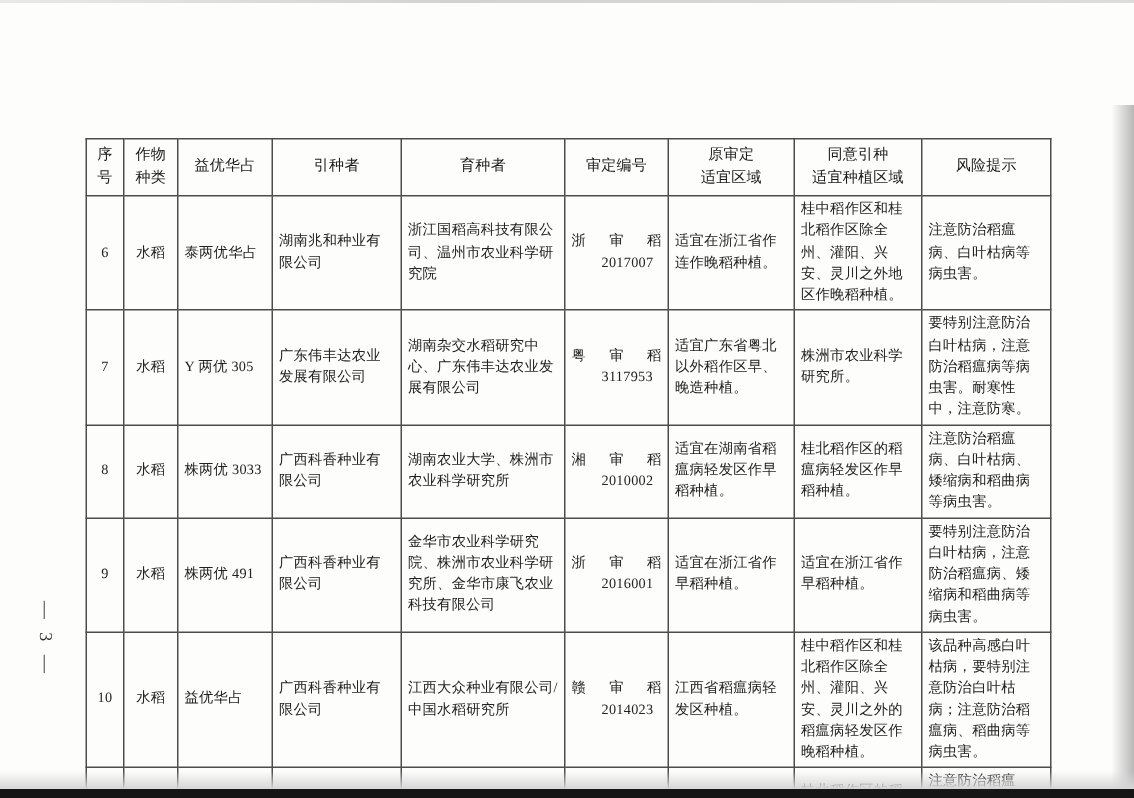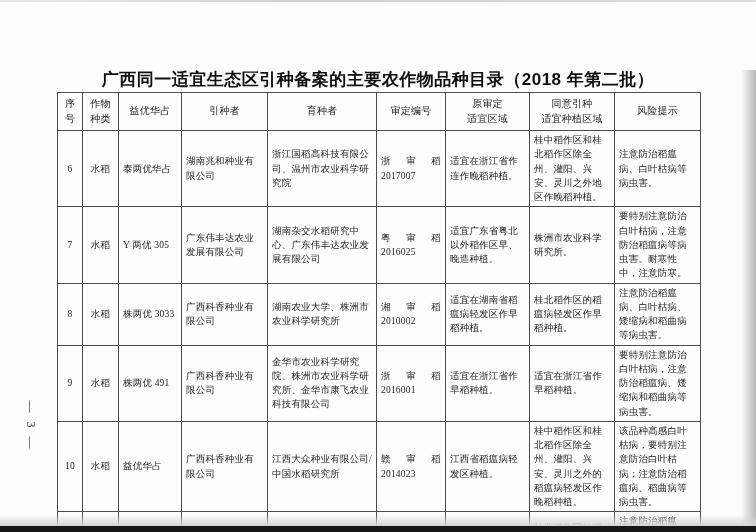--- a/index.html
+++ b/index.html
@@ -49,29 +49,28 @@
   }
   .catalog thead tr{height:38px;}
   .catalog tbody tr:nth-child(1){height:60px;}
   .catalog tbody tr:nth-child(2){height:68px;}
   .catalog tbody tr:nth-child(3){height:43px;}
   .catalog tbody tr:nth-child(4){height:62px;}
   .catalog tbody tr:nth-child(5){height:58px;}
   .catalog tbody tr:nth-child(6){height:47px;}
   td.c-center{text-align:center;}
   .ap-prefix{text-align:justify;text-align-last:justify;width:100%;}
-  .ap-num{text-align:left;}
+  .ap-num{text-align:left;margin-left:20px;}
 </style>
 </head>
 <body>
 
 <div class="page">
   <div class="scan-top-line"></div>
 
-  <h1 class="doc-title">广西同一适宜生态区引种备案的主要农作物品种目录（2018 年第二批）</h1>
 
   <table class="catalog">
     <colgroup>
       <col class="c1">
         <col class="c2">
         <col class="c3">
         <col class="c4">
         <col class="c5">
       <col class="c6">
         <col class="c7">
@@ -111,21 +110,21 @@
           <td>注意防治稻瘟病、白叶枯病等病虫害。</td>
         </tr>
         <tr>
           <td class="c-center">7</td>
           <td class="c-center">水稻</td>
           <td>Y 两优 305</td>
           <td>广东伟丰达农业发展有限公司</td>
           <td>湖南杂交水稻研究中心、广东伟丰达农业发展有限公司</td>
           <td>
             <div class="ap-prefix">粤审稻</div>
-            <div class="ap-num">2016025</div>
+            <div class="ap-num">3117953</div>
           </td>
           <td>适宜广东省粤北以外稻作区早、晚造种植。</td>
           <td>株洲市农业科学研究所。</td>
           <td>要特别注意防治白叶枯病，注意防治稻瘟病等病虫害。耐寒性中，注意防寒。</td>
         </tr>
         <tr>
           <td class="c-center">8</td>
           <td class="c-center">水稻</td>
           <td>株两优 3033</td>
           <td>广西科香种业有限公司</td>

